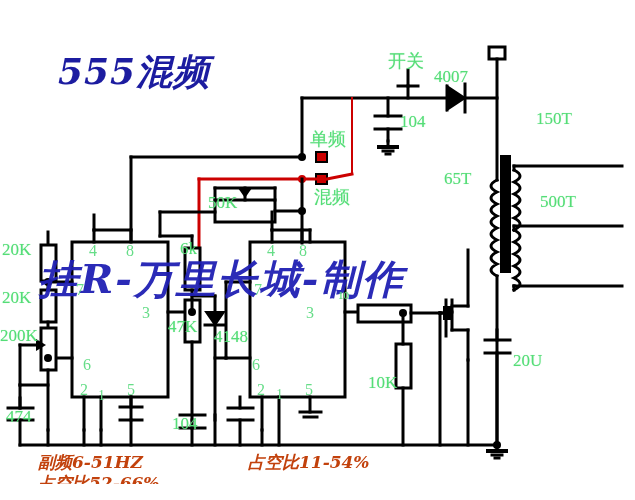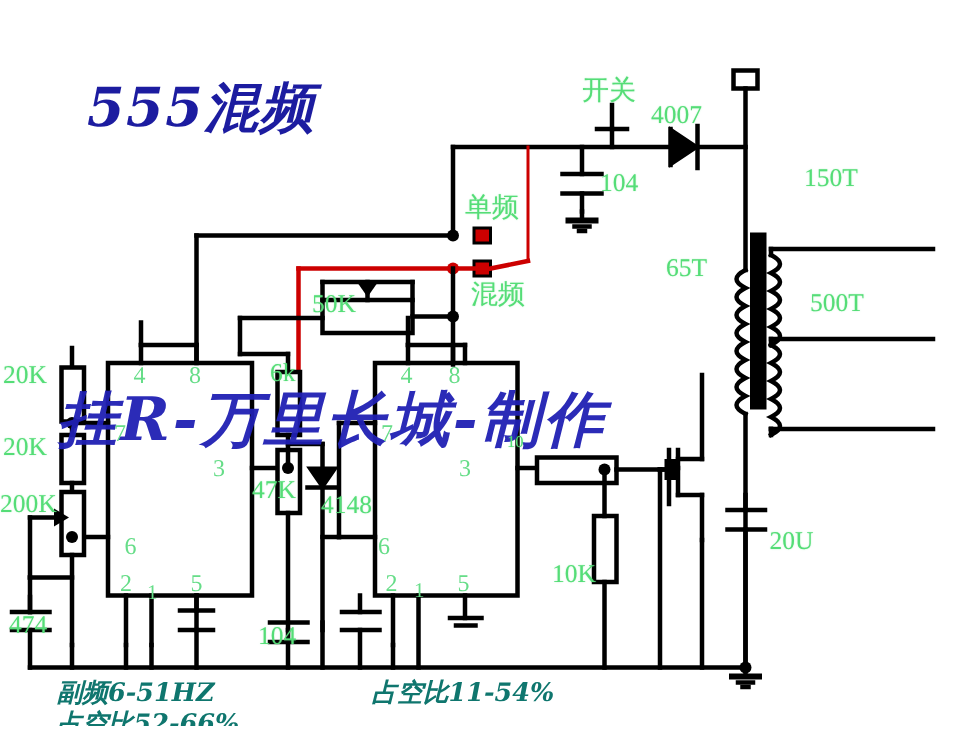--- a/index.html
+++ b/index.html
@@ -47,21 +47,21 @@
     font-style:italic;
     font-weight:bold;
     font-size:40px;
     letter-spacing:2px;
     white-space:nowrap;
     opacity:.95;
     text-align:right;
   }
   .caption{
     position:absolute;
-    color:#0f766e;
+    color:#c2410c;
     font-family:"DejaVu Serif", serif;
     font-style:italic;
     font-weight:bold;
     font-size:17px;
     line-height:1.22;
     white-space:nowrap;
   }
   #cap-left{left:38px;top:452px;}
   #cap-right{left:248px;top:452px;}
 </style>

